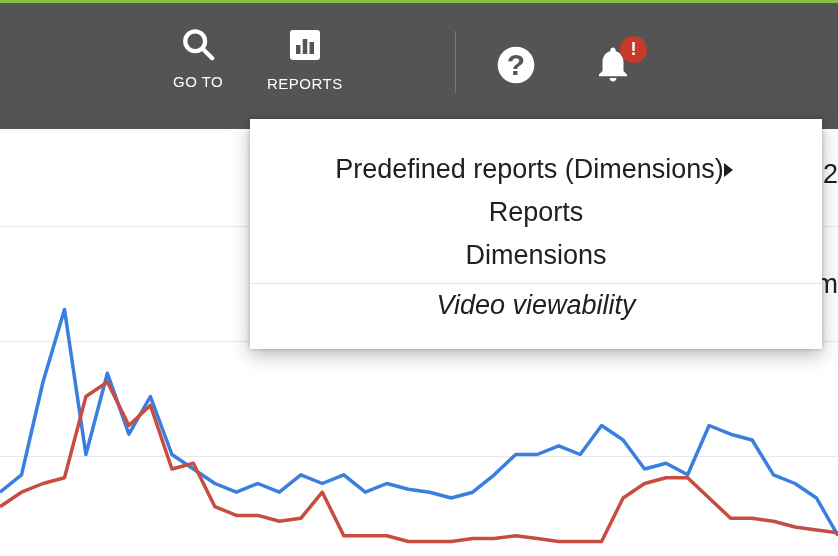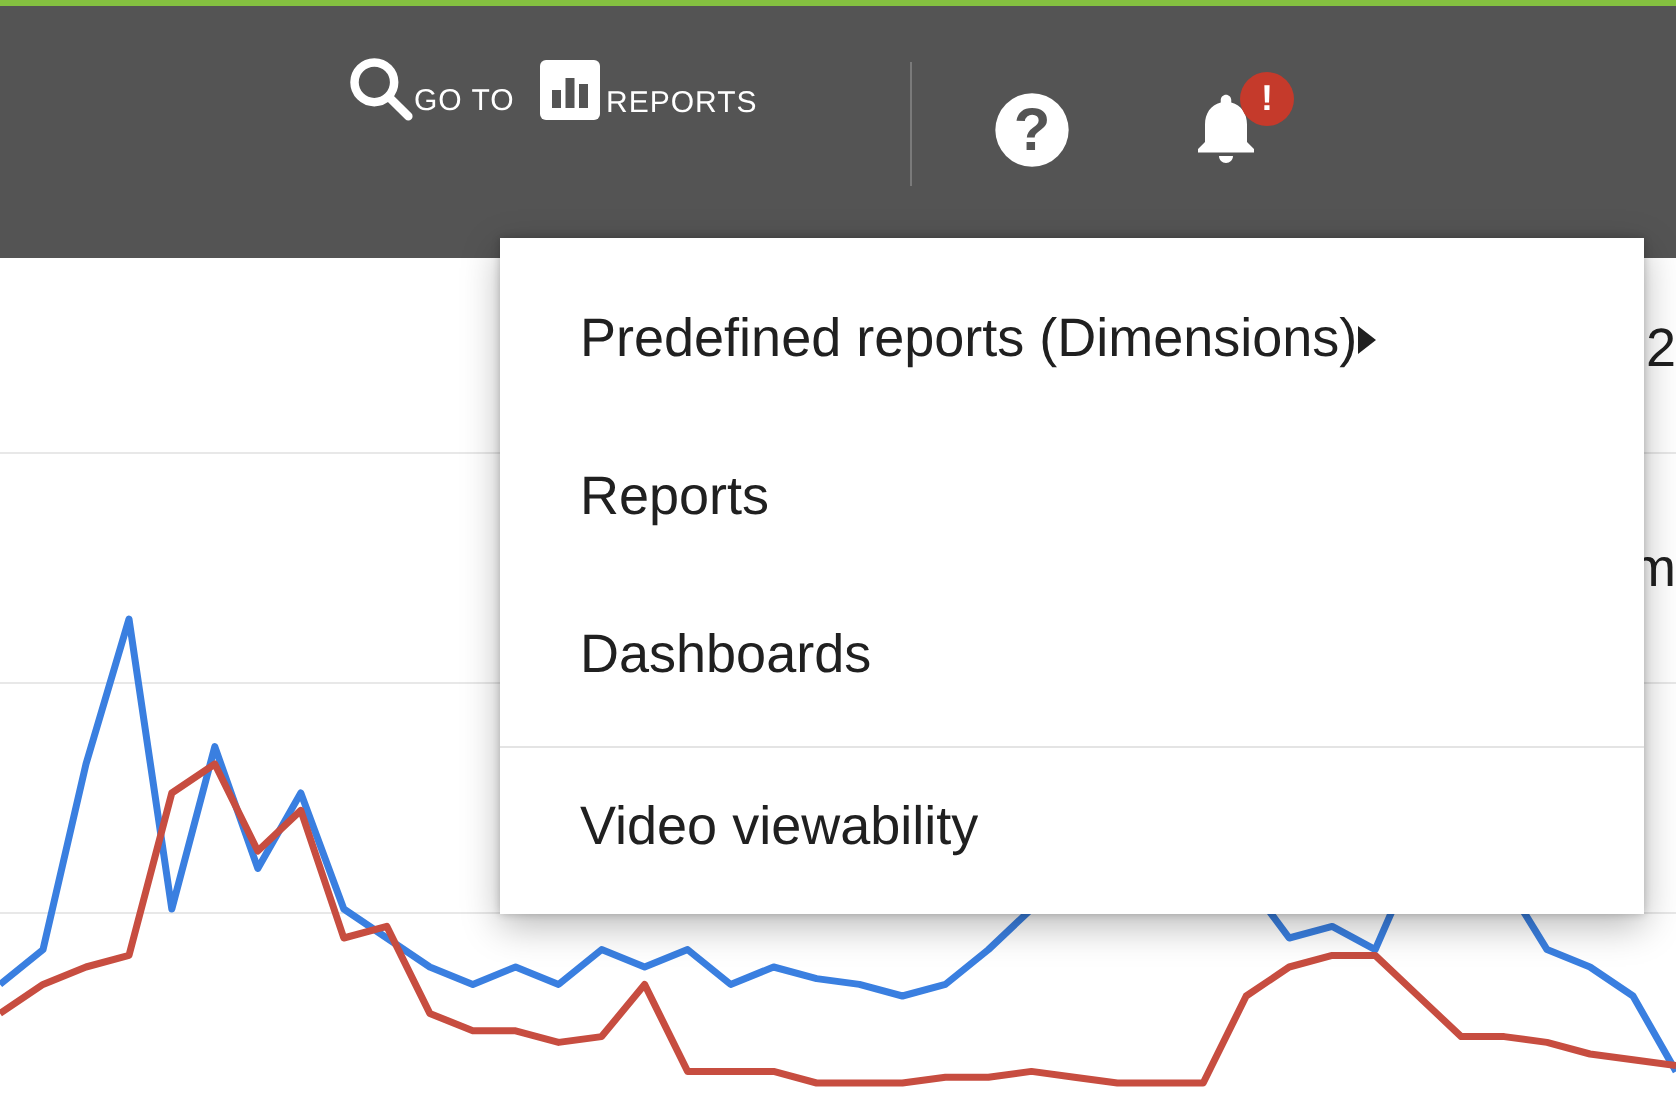--- a/index.html
+++ b/index.html
@@ -9,21 +9,21 @@
     width: 100%;
     height: 129px;
     background: #545454;
     border-top: 3px solid #84c040;
     z-index: 10;
   }
   .nav-item {
     position: absolute;
     top: 24px;
     display: flex;
-    flex-direction: row;
+    flex-direction: column;
     align-items: center;
     color: #fff;
     cursor: pointer;
   }
   .nav-icon { margin-bottom: 8px; }
   .nav-label { font-size: 15px; letter-spacing: 0.5px; font-weight: 500; }
   .divider {
     position: absolute;
     left: 455px;
     top: 28px;
@@ -74,48 +74,48 @@
   .dropdown {
     position: absolute;
     left: 250px;
     top: 119px;
     width: 572px;
     background: #fff;
     box-shadow: 0 6px 18px rgba(0,0,0,0.28), 0 0 4px rgba(0,0,0,0.22);
     z-index: 20;
   }
   .drop-item {
-    padding: 24px 40px;
+    padding: 6px 40px;
     font-size: 27px;
     color: #202020;
     cursor: pointer;
     display: flex;
     align-items: center;
-    justify-content: flex-start;
+    justify-content: center;
   }
   .drop-item.first { padding-top: 35px; }
   .drop-arrow {
     display: inline-block;
     width: 0; height: 0;
     border-top: 7px solid transparent;
     border-bottom: 7px solid transparent;
     border-left: 9px solid #202020;
     margin-right: 4px;
   }
   .drop-divider {
     height: 1px;
     background: #e4e4e4;
     margin: 6px 0 0 0;
   }
   .drop-section-label {
     padding: 22px 40px 8px 40px;
     font-size: 22px;
     color: #808080;
   }
-  .drop-item.last { padding-bottom: 28px; }
+  .drop-item.last { padding-bottom: 28px; font-style: italic; }
   
   .content {
     position: relative;
     width: 100%;
     height: 427px;
     background: #fff;
   }
   .gridline {
     position: absolute;
     left: 0;
@@ -201,19 +201,19 @@
 
 <div class="dropdown">
   <div class="drop-item first">
     <span>Predefined reports (Dimensions)</span>
     <span class="drop-arrow"></span>
   </div>
   <div class="drop-item">
     <span>Reports</span>
   </div>
   <div class="drop-item">
-    <span>Dashboards</span>
+    <span>Dimensions</span>
   </div>
   <div class="drop-divider"></div>
   <div class="drop-item last">
     <span>Video viewability</span>
   </div>
 </div>
 
 </body></html>

